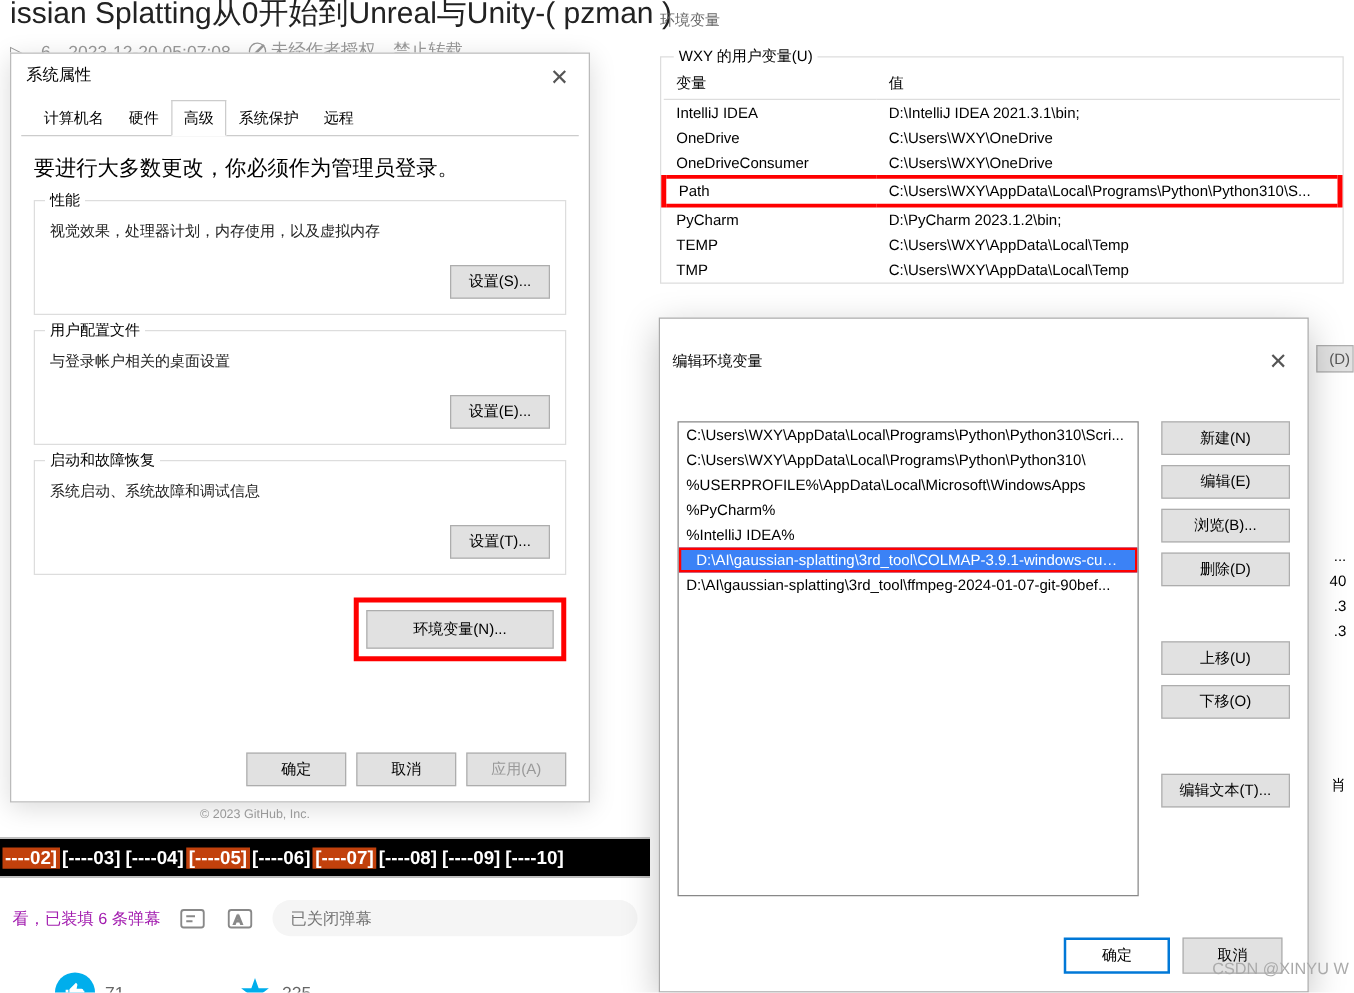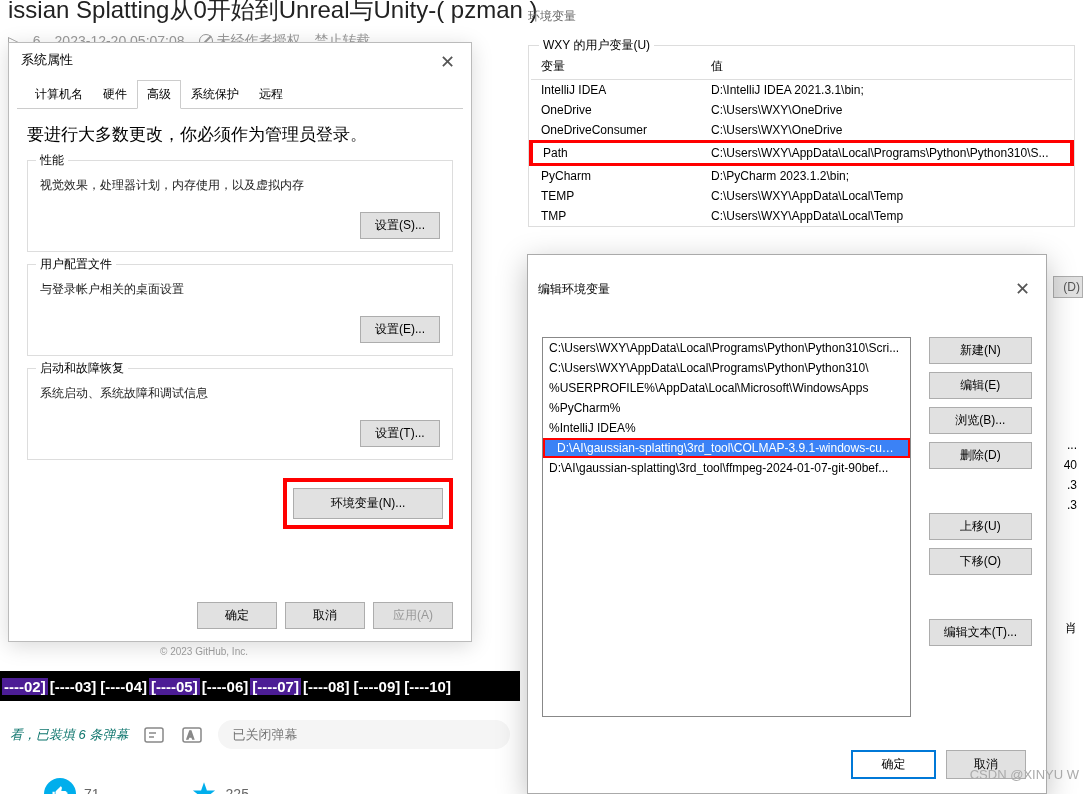--- a/index.html
+++ b/index.html
@@ -33,25 +33,25 @@
 .envbtn-highlight { border: 4px solid #ff0000; padding: 6px; display: inline-block; }
 .envbtn-highlight .winbtn { min-width: 150px; padding: 6px 20px; }
 .sysprop-footer { position: absolute; bottom: 12px; right: 18px; display: flex; gap: 8px; }
 
 
 .gh-strip { position: absolute; left: 160px; top: 646px; font-size: 10px; color: #999; }
 
 
 .timeline { position: absolute; left: 0; top: 670px; width: 520px; height: 32px; background: #000; border-top: 1px solid #fff; border-bottom: 1px solid #fff; display: flex; align-items: center; padding: 0 2px; overflow: hidden; }
 .tl-seg { color: #fff; font-size: 15px; font-weight: bold; padding: 0 2px; white-space: nowrap; }
-.tl-seg.red { background: #4c1d95; }
+.tl-seg.red { background: #c2410c; }
 
 
 .danmu-bar { position: absolute; left: 0; top: 712px; width: 520px; display: flex; align-items: center; gap: 14px; padding: 8px 10px; }
-.danmu-txt { color: #0f766e; font-size: 13px; font-style: italic; }
+.danmu-txt { color: #a21caf; font-size: 13px; }
 .danmu-ico { width: 24px; height: 24px; color: #888; }
 .danmu-input { flex: 1; padding: 7px 14px; border: none; background: #f5f5f5; border-radius: 15px; font-size: 13px; color: #999; }
 
 
 .interact-row { position: absolute; left: 44px; top: 778px; display: flex; gap: 90px; }
 .interact-item { display: flex; align-items: center; gap: 8px; }
 .ico-circle { width: 32px; height: 32px; border-radius: 50%; background: #00aeec; display: flex; align-items: center; justify-content: center; }
 .thumb-svg { width: 18px; height: 18px; fill: #fff; }
 .star-svg { width: 28px; height: 28px; fill: #00aeec; }
 .interact-count { color: #666; font-size: 14px; }

